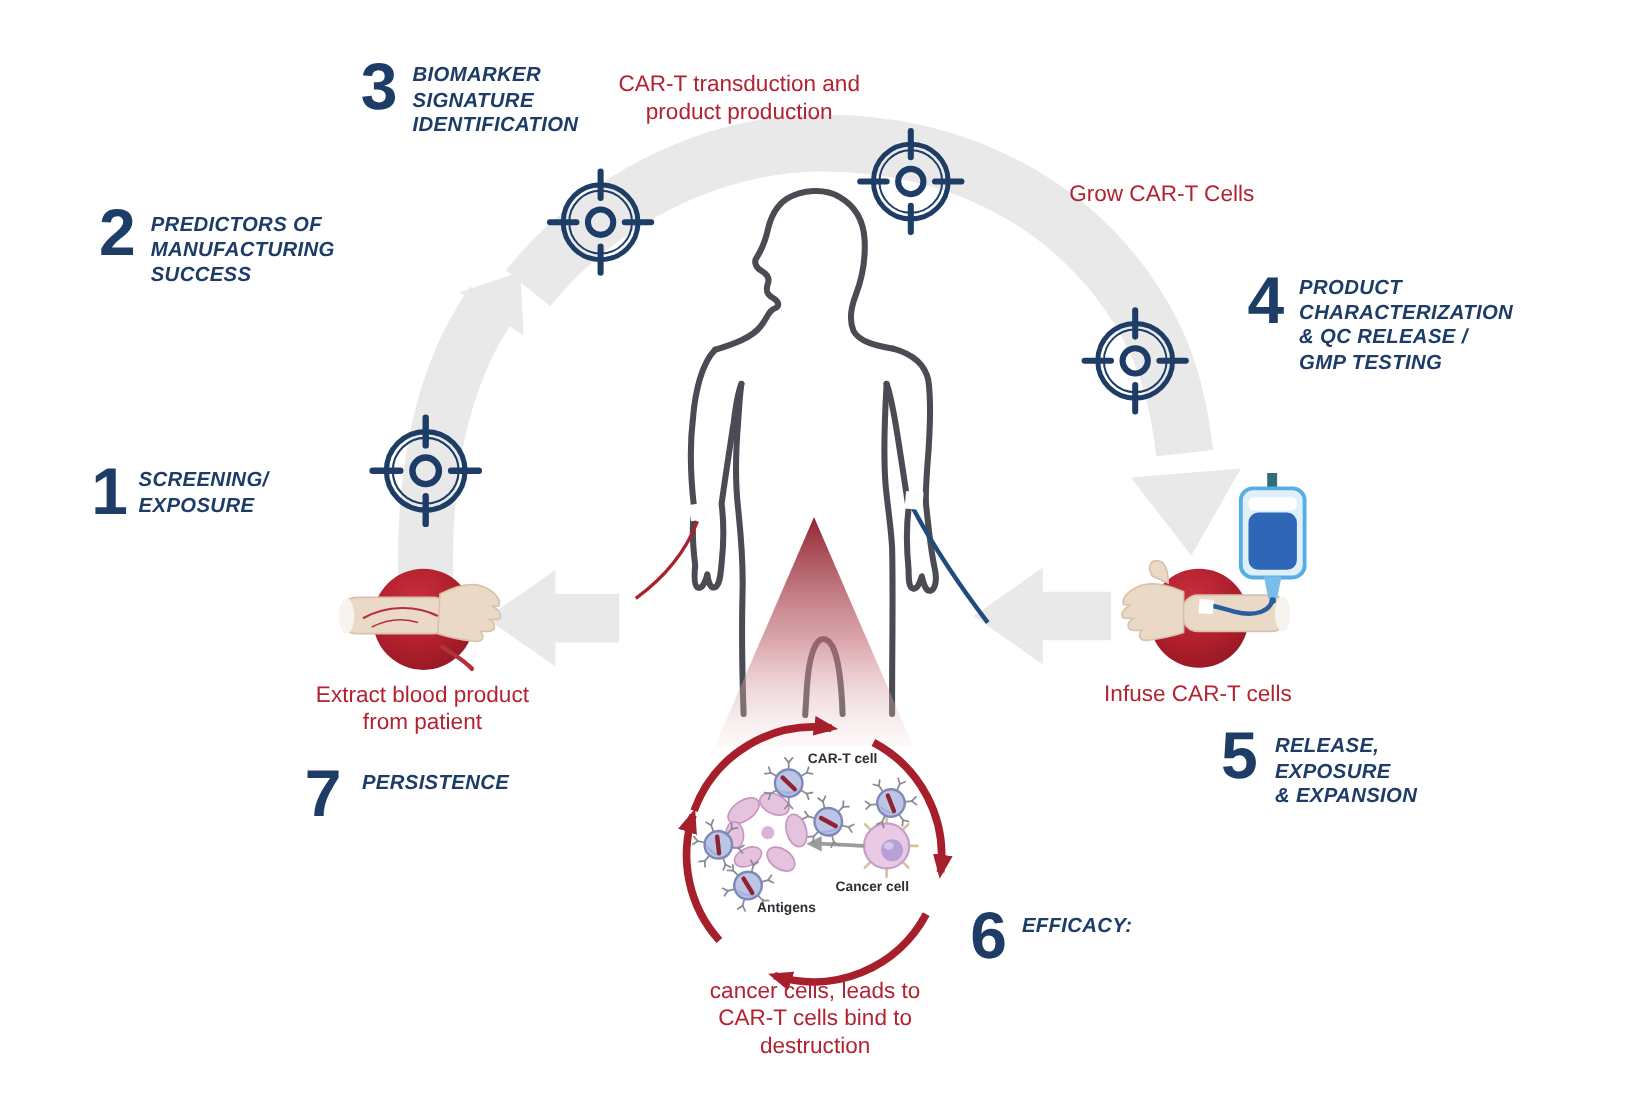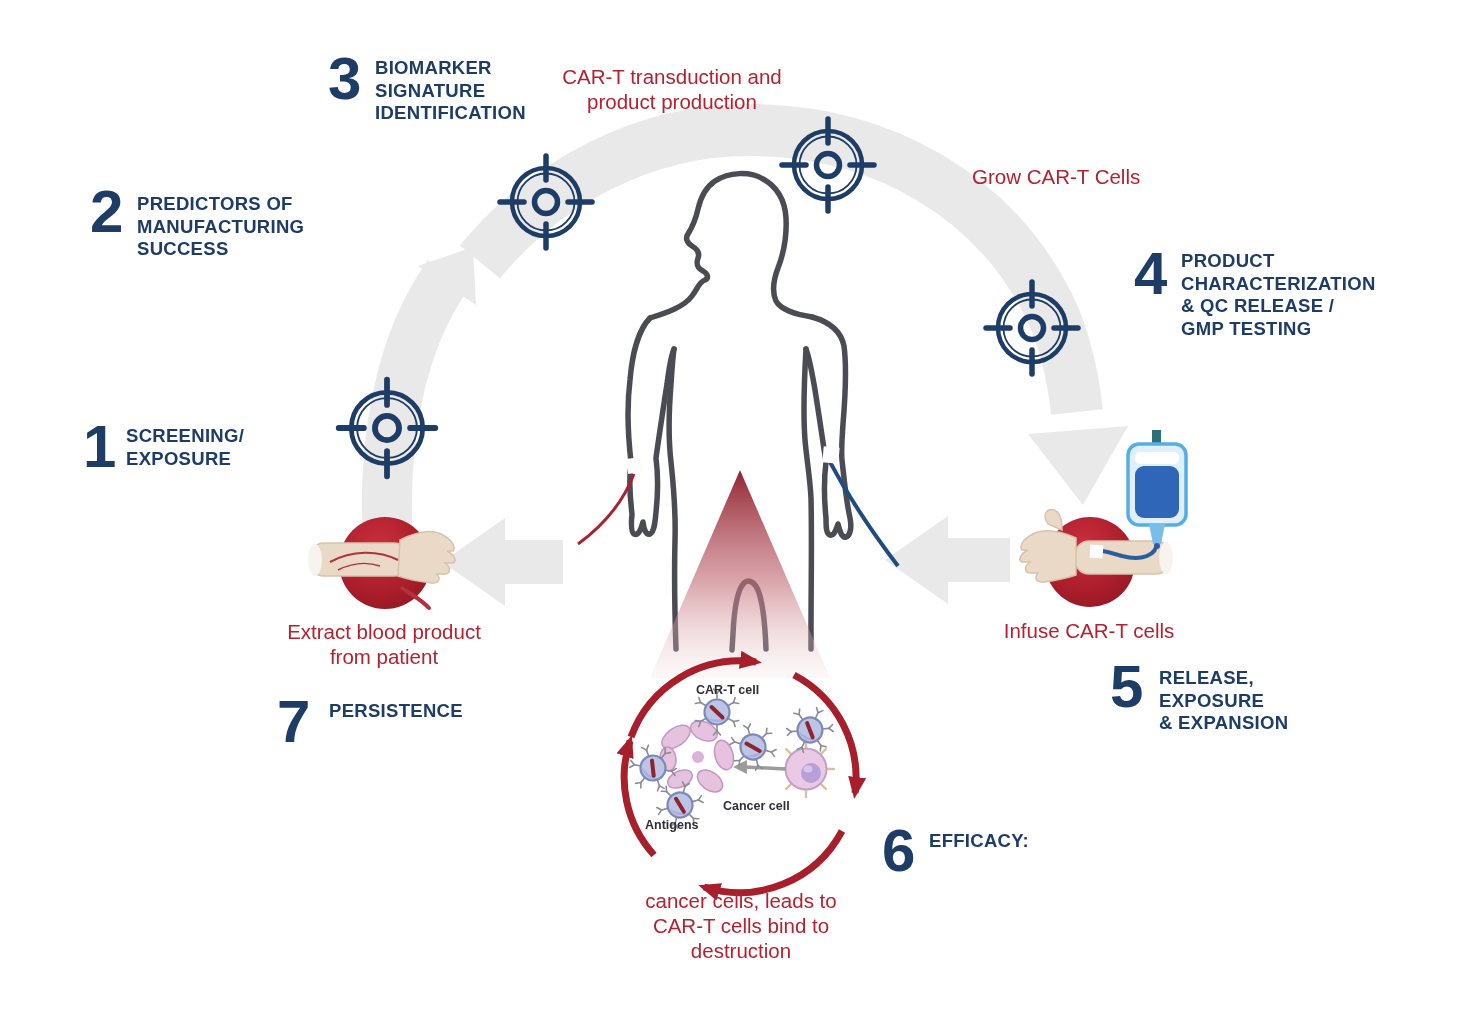--- a/index.html
+++ b/index.html
@@ -1,26 +1,26 @@
 <!DOCTYPE html>
 <html><head>
 <meta charset="utf-8">
 <style>
   html,body{margin:0;padding:0;background:#fff;}
   .stage{position:relative;width:1478px;height:1017px;background:#ffffff;overflow:hidden;
          font-family:"Liberation Sans",sans-serif;}
   .stage svg.art{position:absolute;left:0;top:0;}
   .num{position:absolute;font-weight:bold;font-size:60px;line-height:1;color:#1d3c66;}
   .lbl{position:absolute;font-weight:bold;font-size:18.5px;line-height:22.5px;
-       color:#1d3c66;letter-spacing:.3px;white-space:nowrap;}
+       color:#1d3c66;letter-spacing:.3px;white-space:nowrap;font-style:italic;}
   .red{position:absolute;font-weight:normal;font-size:20.5px;line-height:25px;
        color:#b32230;text-align:center;}
   .red.left{text-align:center;}
   .cell-lbl{position:absolute;font-weight:bold;font-size:12.5px;color:#2e2e36;
-            text-align:left;width:140px;}
+            text-align:center;width:140px;}
 </style>
 </head>
 <body>
 
 <div class="stage">
 
 <svg class="art" width="1478" height="1017" viewBox="0 0 1478 1017">
   <defs>
     <radialGradient id="redBall" cx="42%" cy="32%" r="80%">
       <stop offset="0%" stop-color="#c9303e"></stop>

